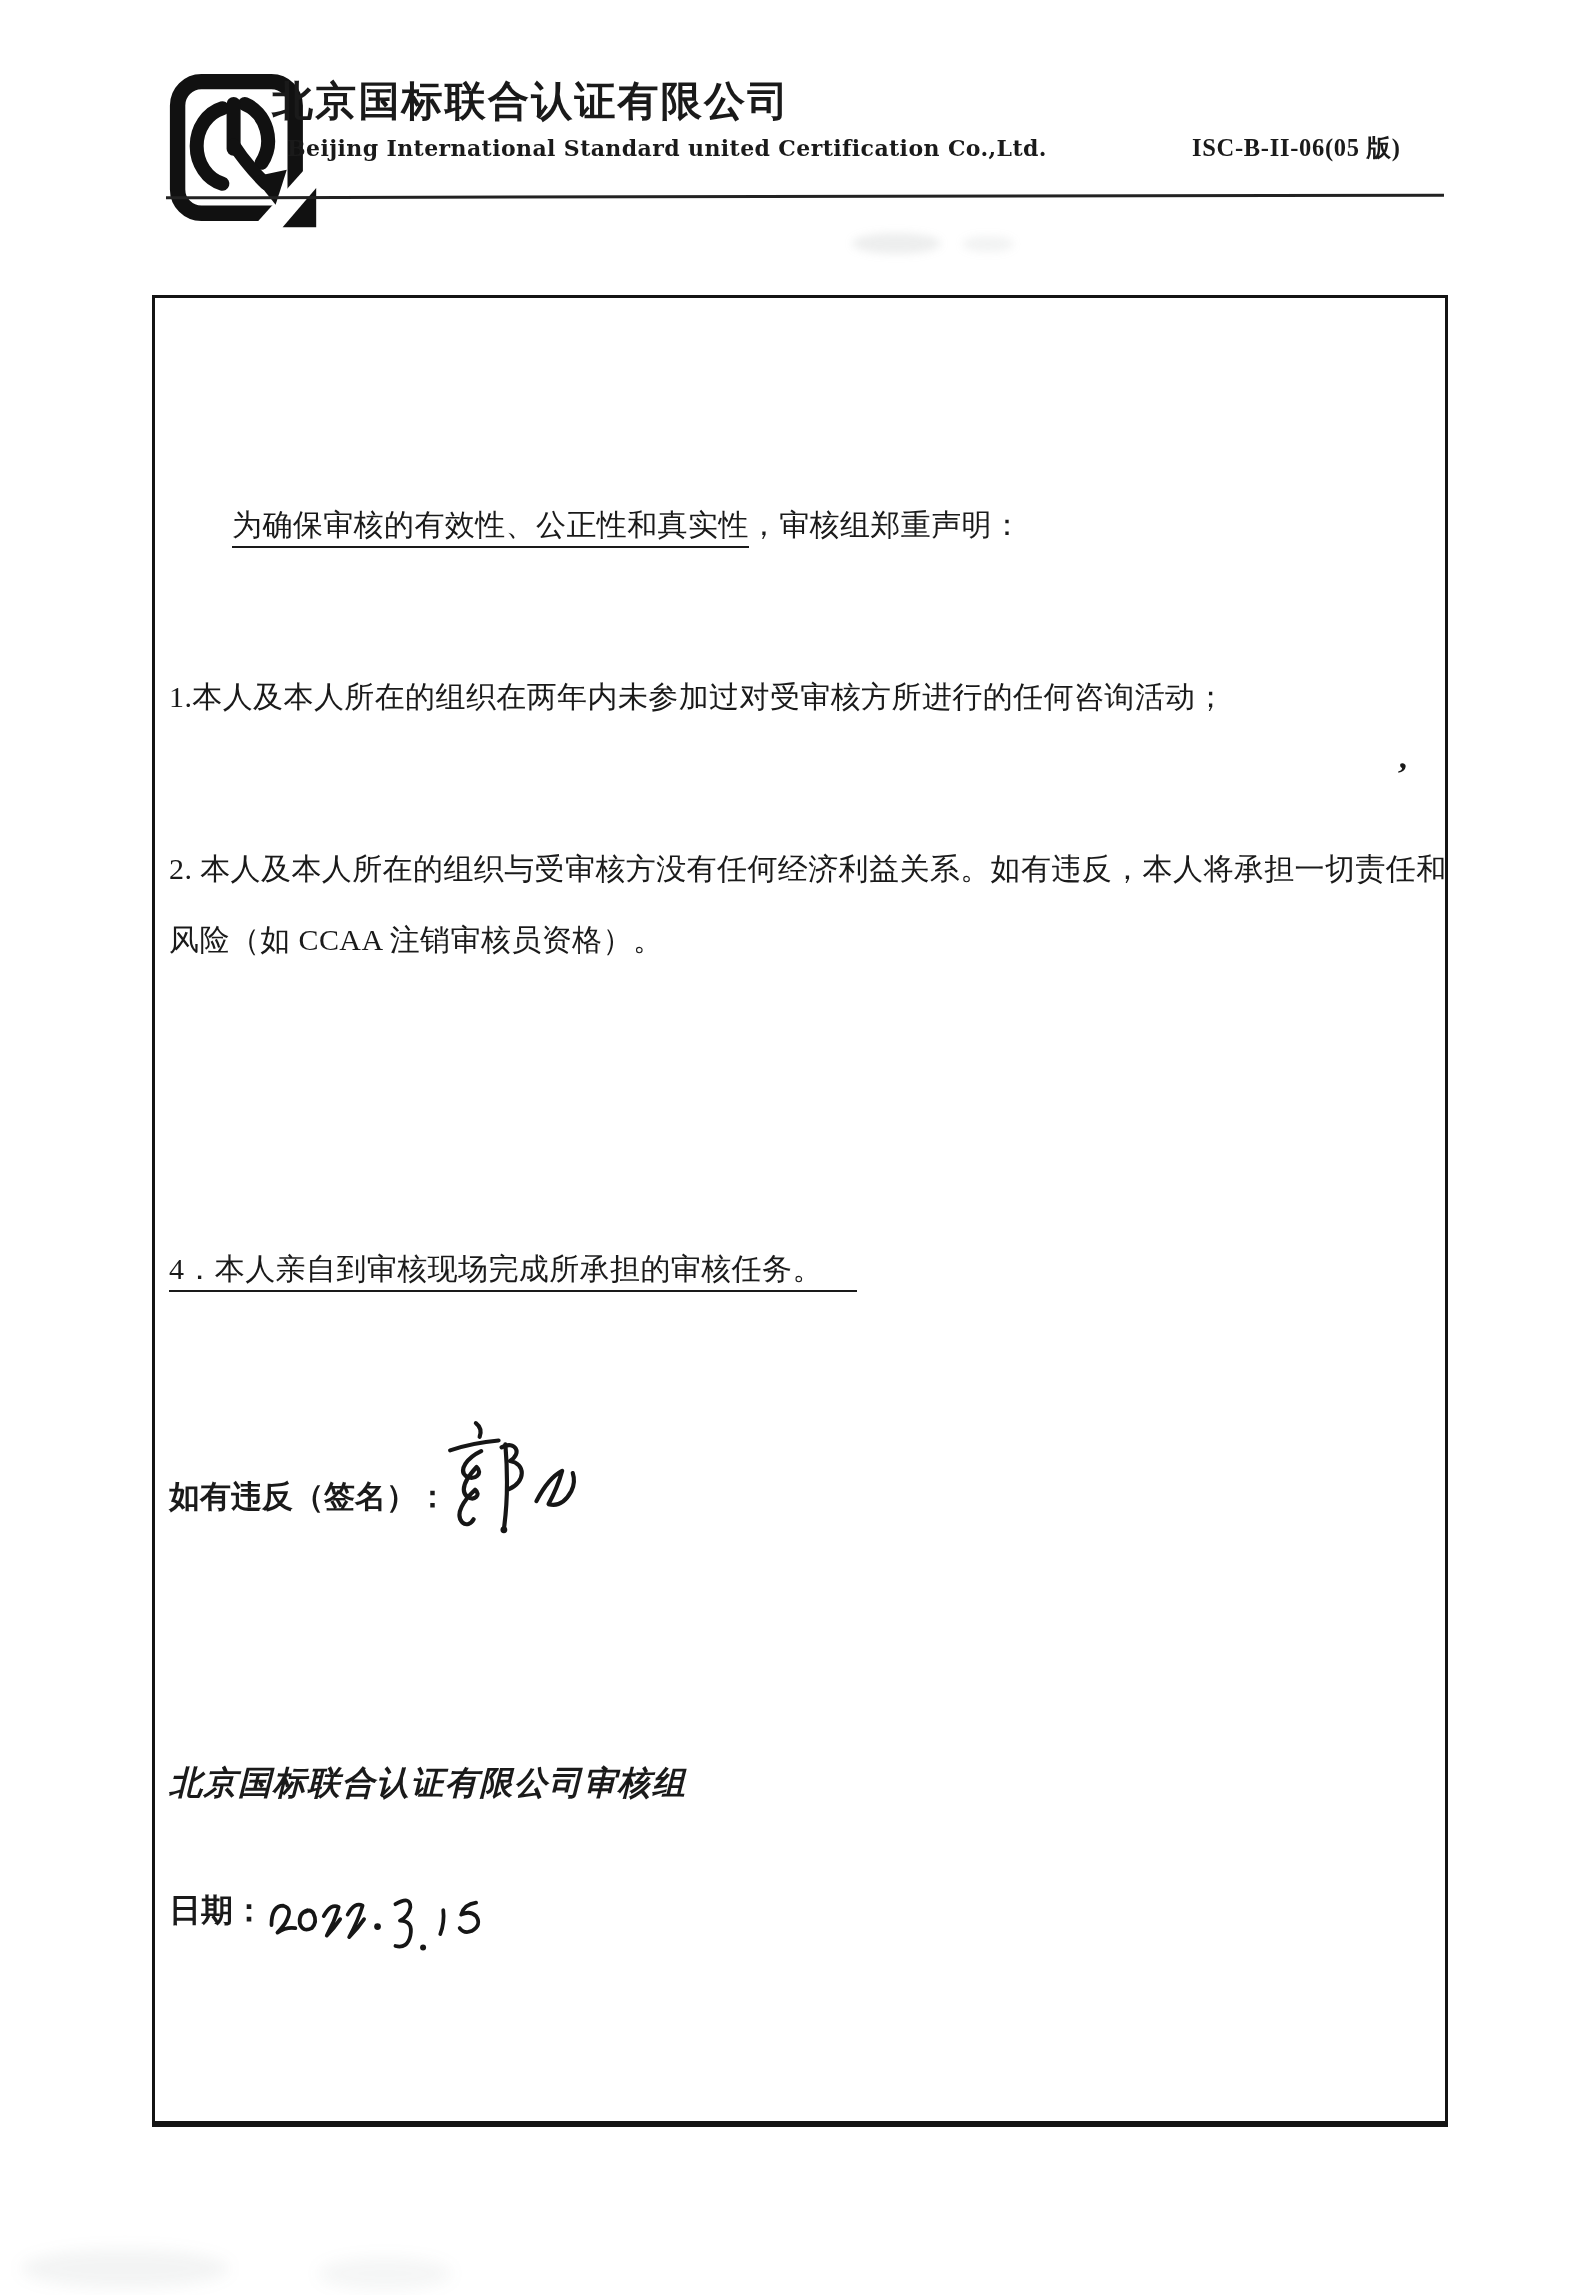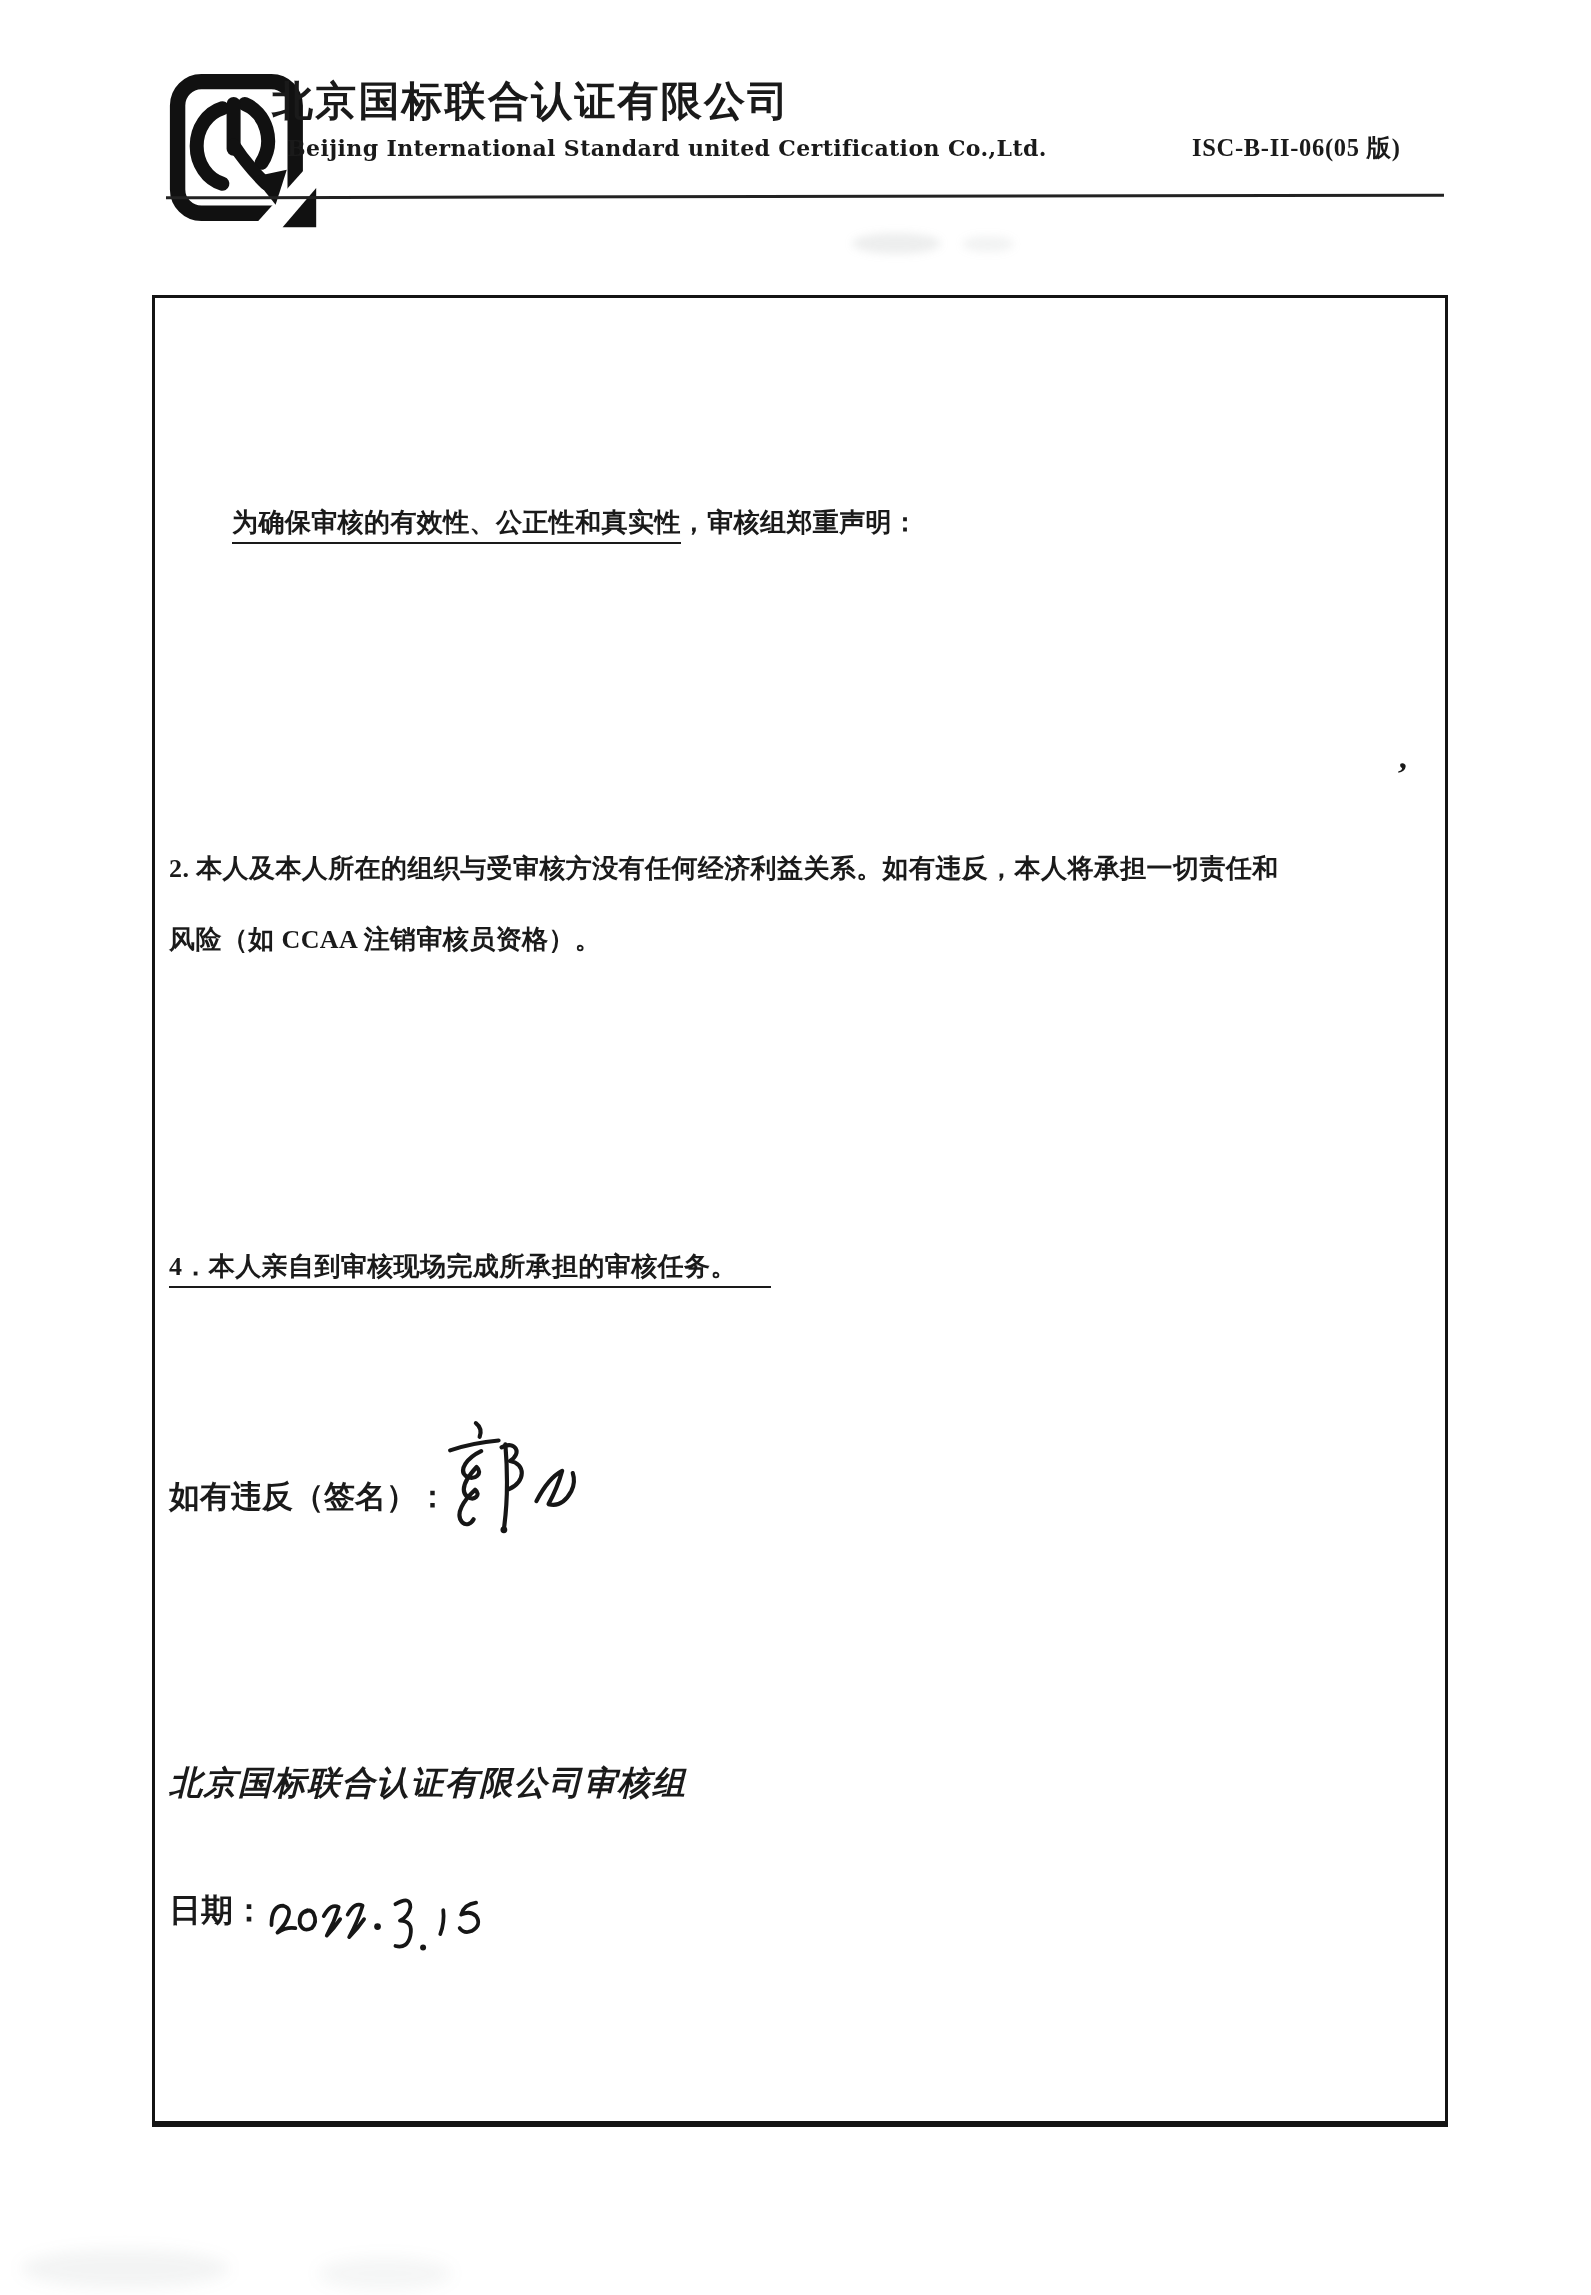--- a/index.html
+++ b/index.html
@@ -45,21 +45,21 @@
   .doc-title-row{left:154px;top:336px;width:1290px;text-align:center;}
   .doc-title{
     display:inline-block;
     font-size:35px;font-weight:700;letter-spacing:3.7px;
     border-bottom:3px solid #1a1a1a;
     padding:0 6px 7.4px 6px;
     white-space:nowrap;
   }
 
   .body-text{
-    font-size:26px;font-weight:700;
+    font-size:30px;font-weight:400;
     white-space:nowrap;letter-spacing:0.4px;
   }
   .intro{left:232px;top:505px;}
   .u{border-bottom:2.2px solid #1a1a1a;padding-bottom:4.5px;}
 
   .item-1{left:169px;top:677px;}
   .item-2{left:169px;top:849px;}
   .item-2 .line{display:block;height:71px;line-height:39px;}
   .item-3{left:169px;top:1085px;}
   .item-4{left:169px;top:1249px;}
@@ -118,20 +118,23 @@
 
   <div class="abs header-rule"></div>
 
   <div class="abs main-box"></div>
 
 
   <div class="abs body-text intro">
     <span class="u">为确保审核的有效性、公正性和真实性</span><span>，审核组郑重声明：</span>
   </div>
 
+  <div class="abs body-text item-1">
+    <span class="line">1.本人及本人所在的组织在两年内未参加过对受审核方所进行的任何咨询活动；</span>
+  </div>
 
   <div class="abs body-text item-2">
     <span class="line">2. 本人及本人所在的组织与受审核方没有任何经济利益关系。如有违反，本人将承担一切责任和</span>
     <span class="line">风险（如 CCAA 注销审核员资格）。</span>
   </div>
 
 
   <div class="abs body-text item-4">
     <span class="u">4．本人亲自到审核现场完成所承担的审核任务。</span>
   </div>

